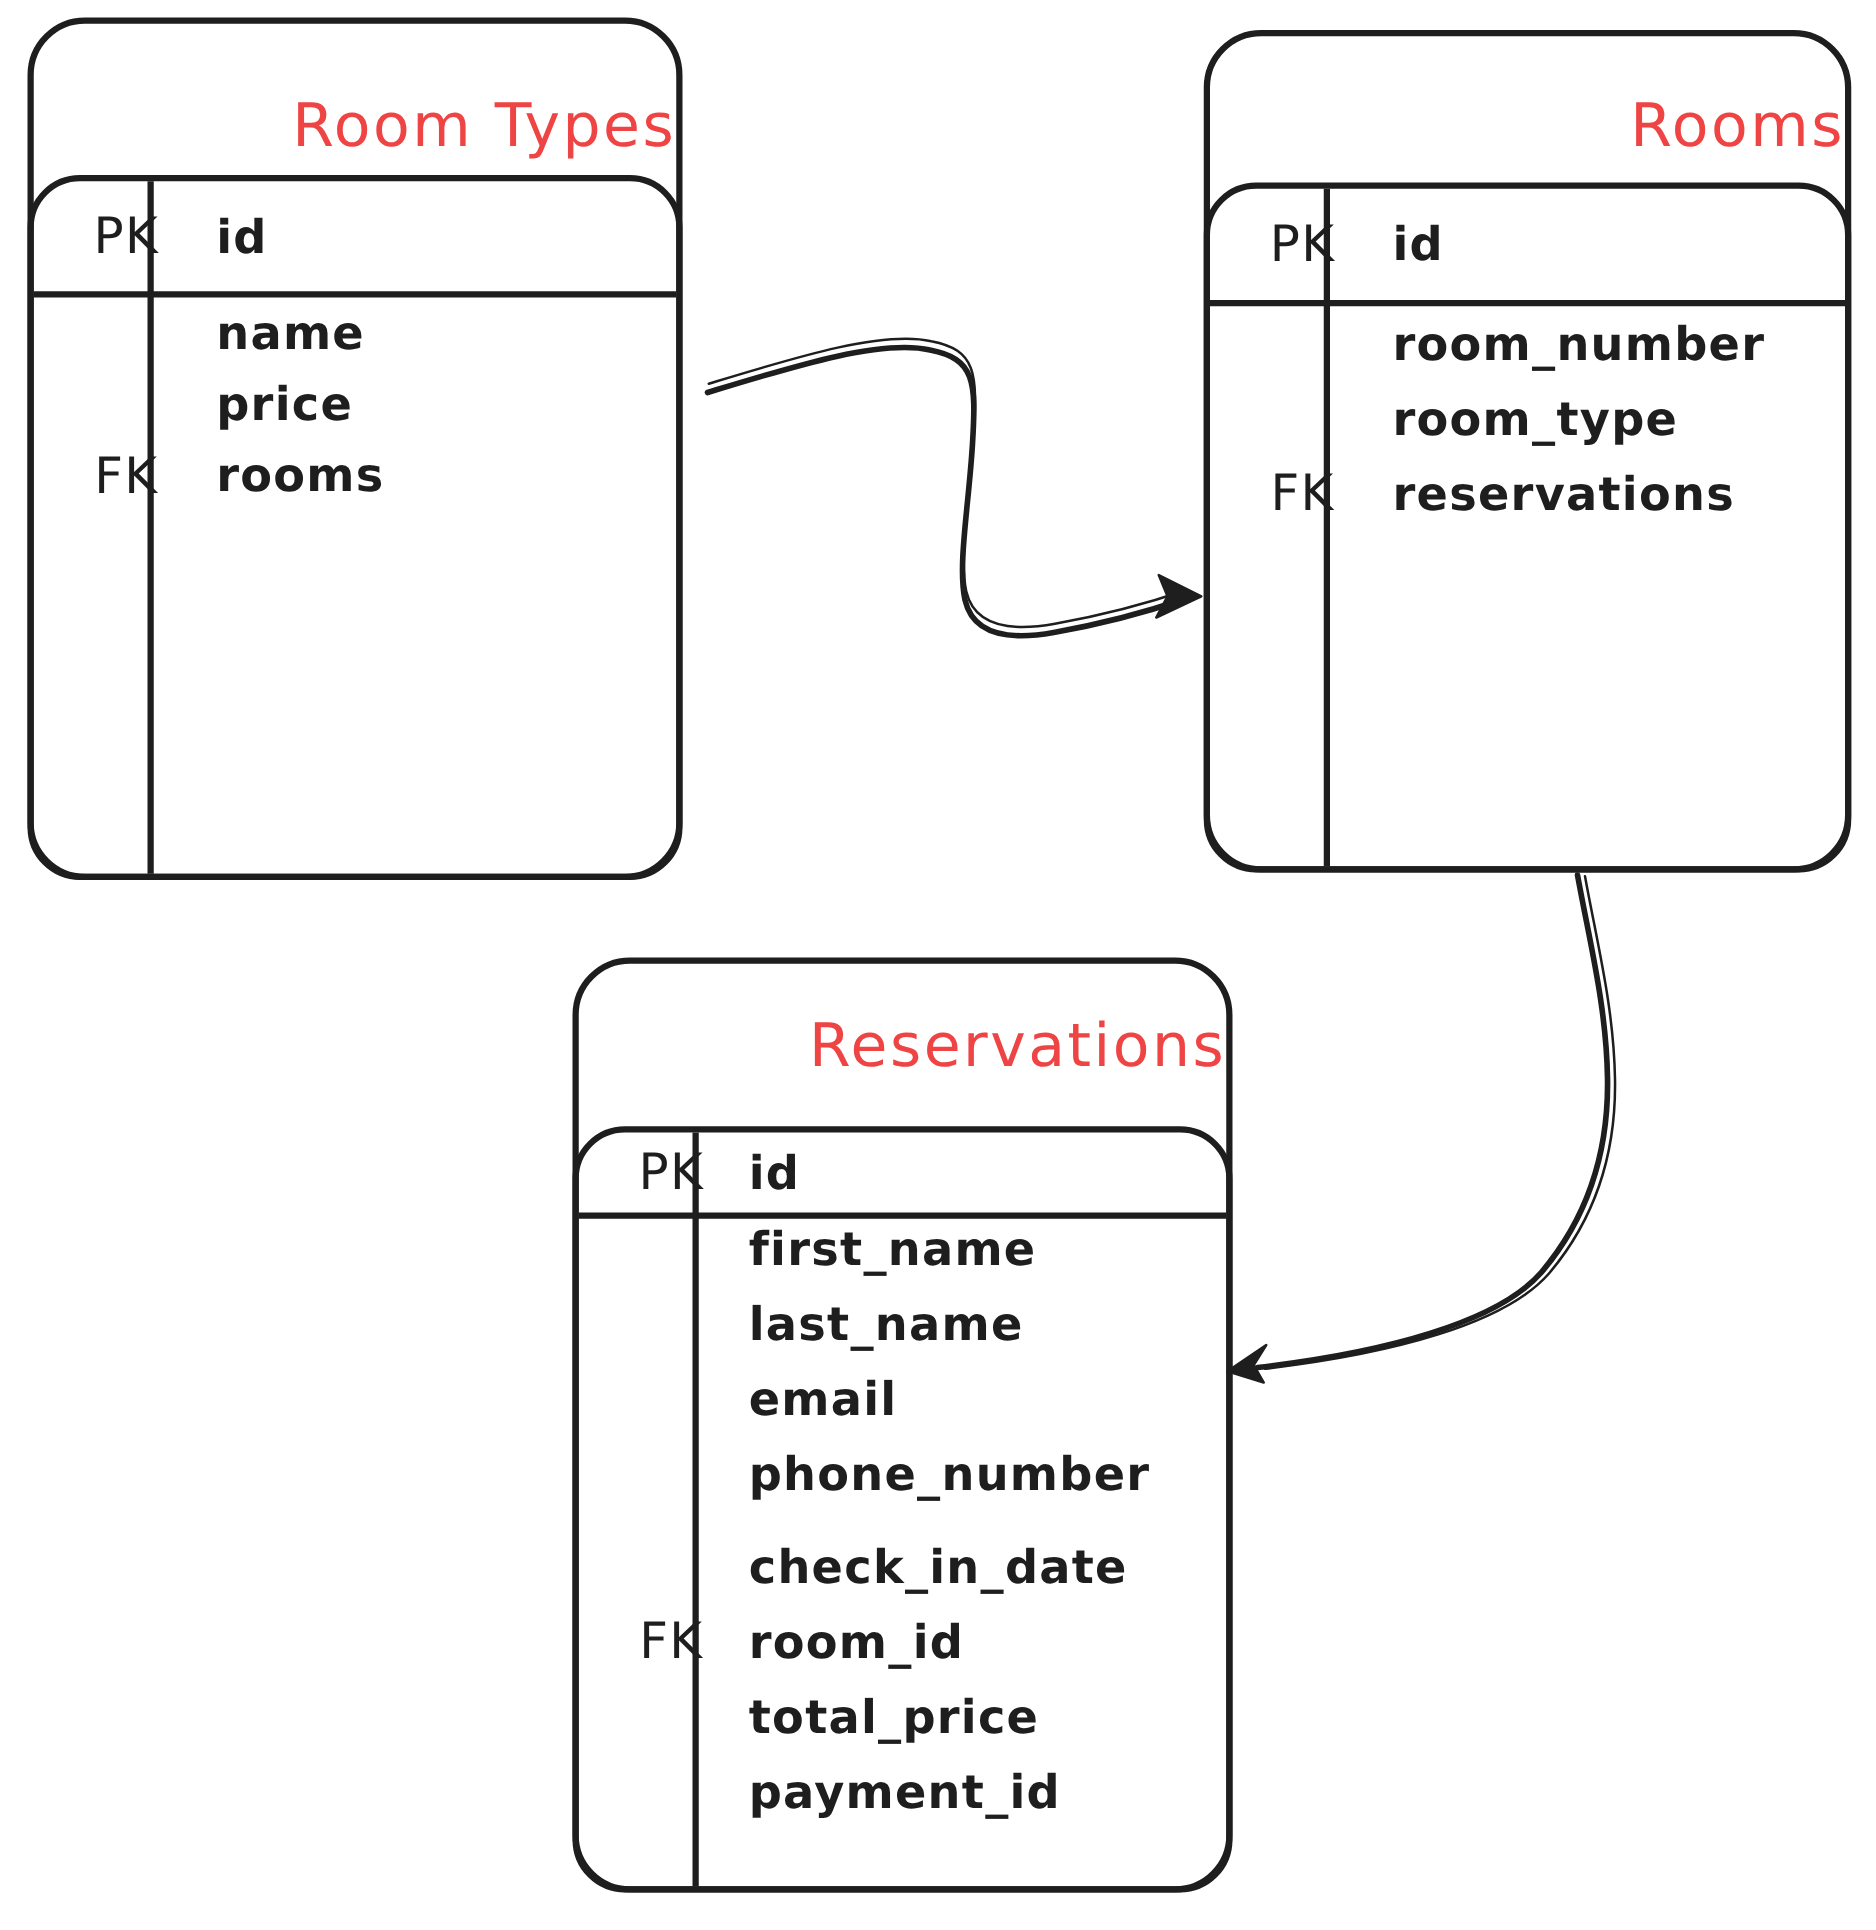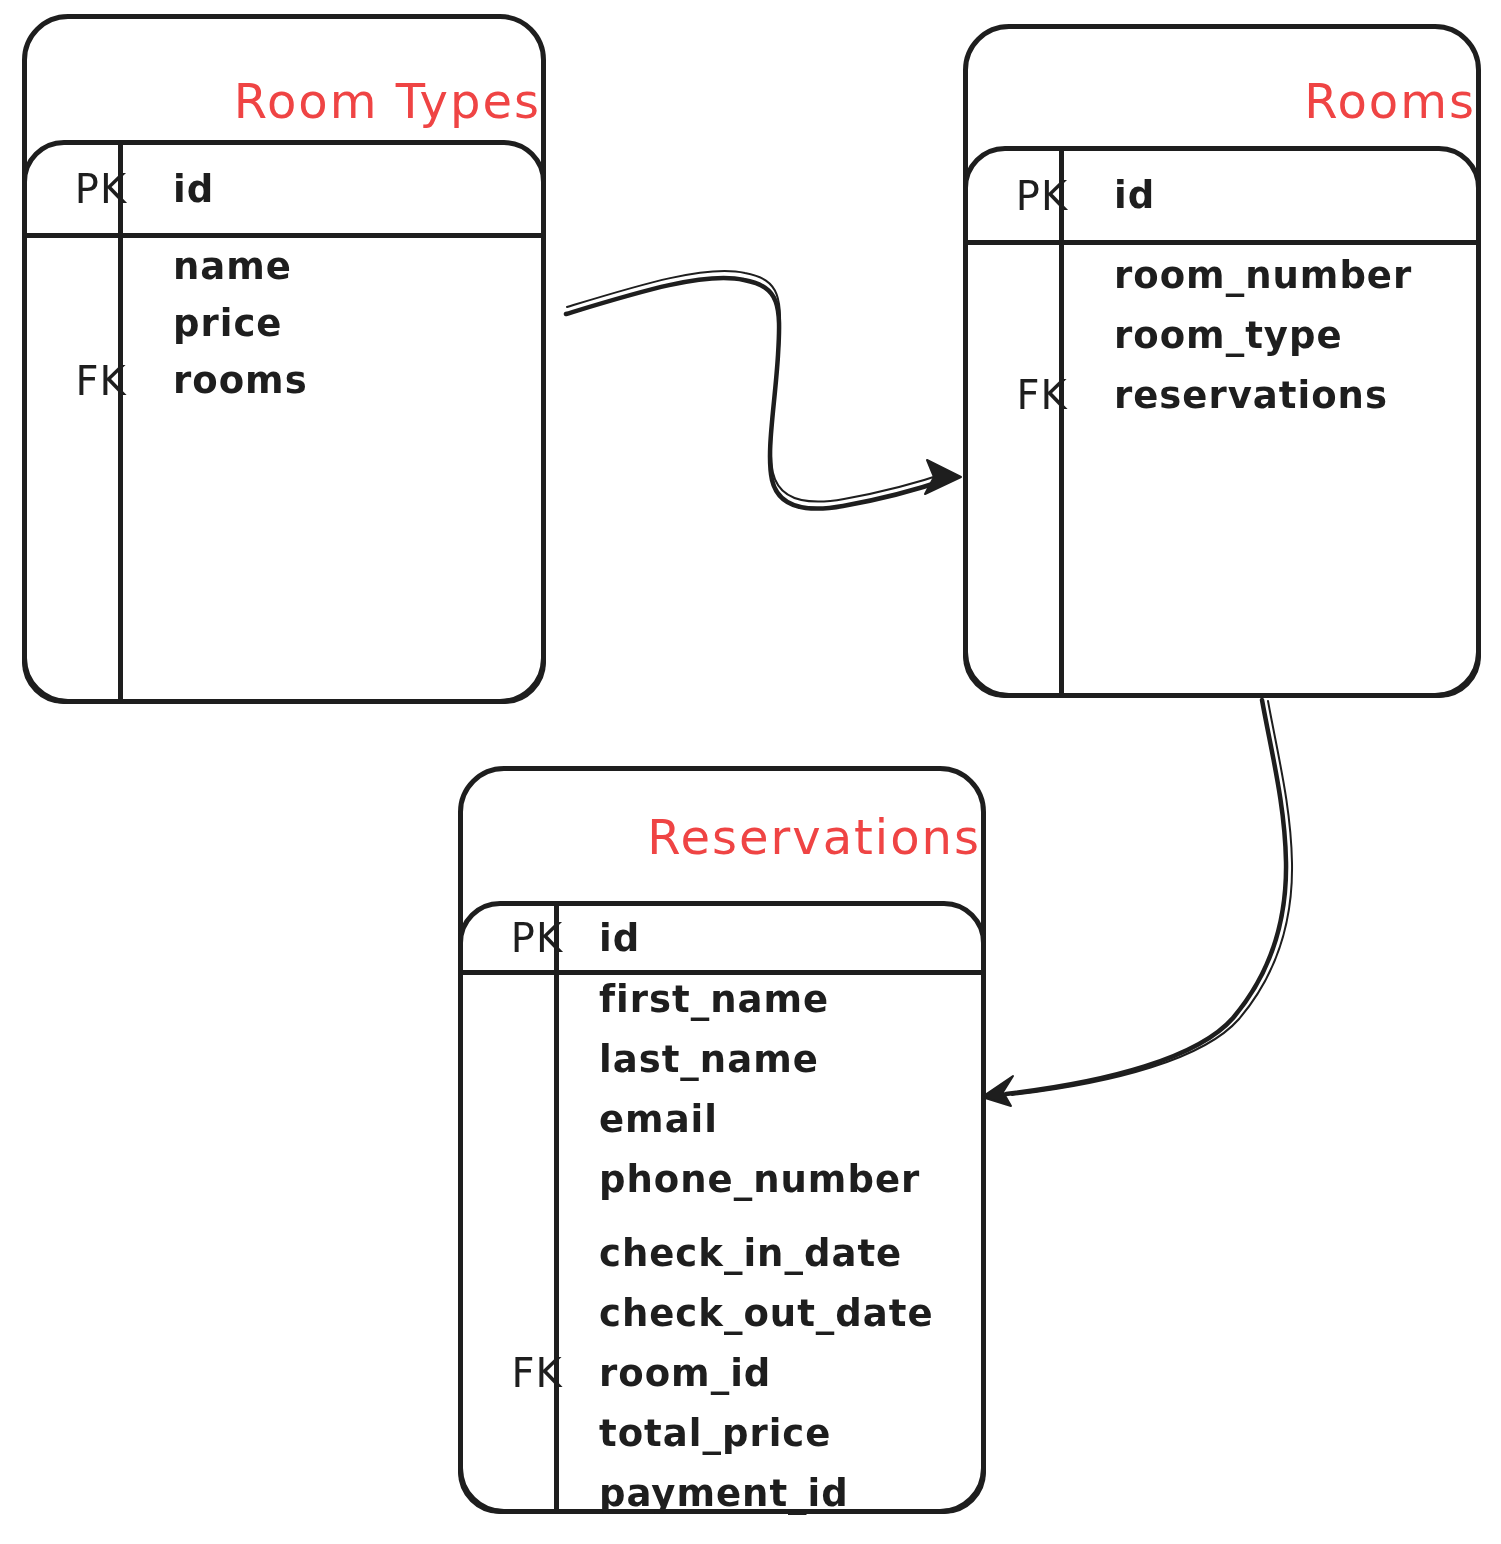--- a/index.html
+++ b/index.html
@@ -233,24 +233,20 @@
         </div>
         <div class="body-row">
           <div class="key-cell"></div>
           <div class="field-cell">phone_number</div>
         </div>
         <div class="body-row gap-top">
           <div class="key-cell"></div>
           <div class="field-cell">check_in_date</div>
         </div>
         <div class="body-row">
-          <div class="key-cell"></div>
-          <div class="field-cell">check_out_date</div>
-        </div>
-        <div class="body-row">
           <div class="key-cell">FK</div>
           <div class="field-cell">room_id</div>
         </div>
         <div class="body-row">
           <div class="key-cell"></div>
           <div class="field-cell">total_price</div>
         </div>
         <div class="body-row">
           <div class="key-cell"></div>
           <div class="field-cell">payment_id</div>

